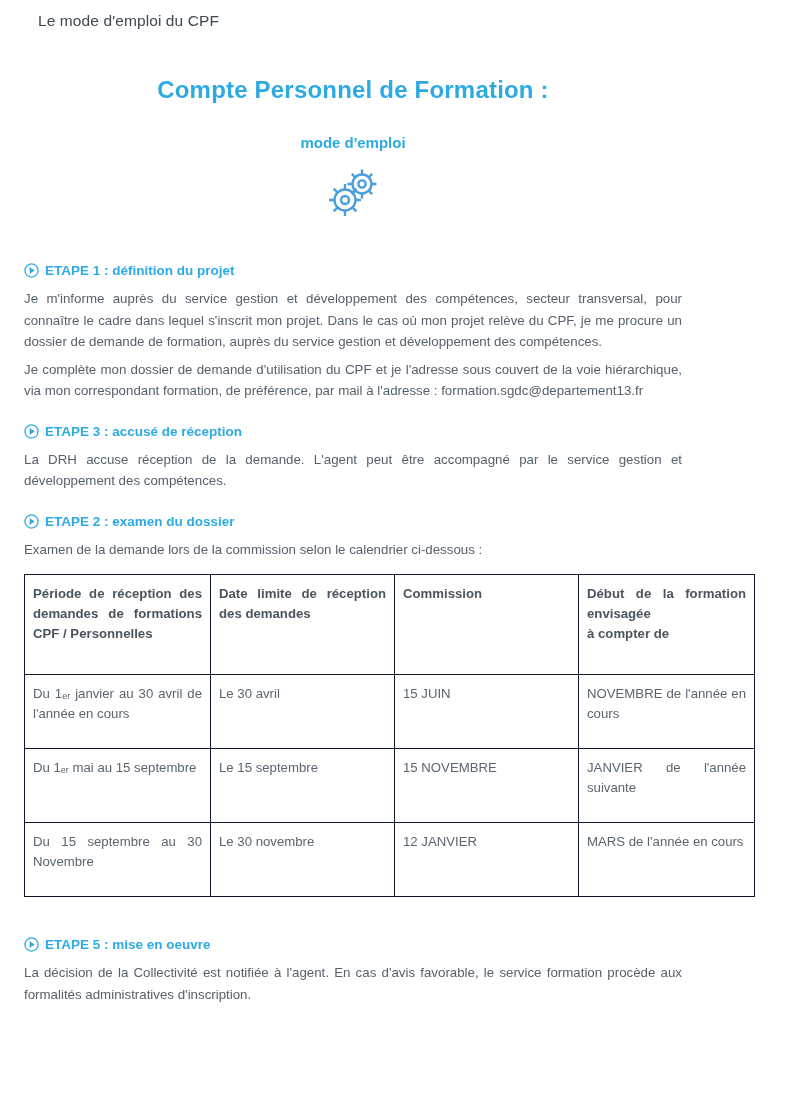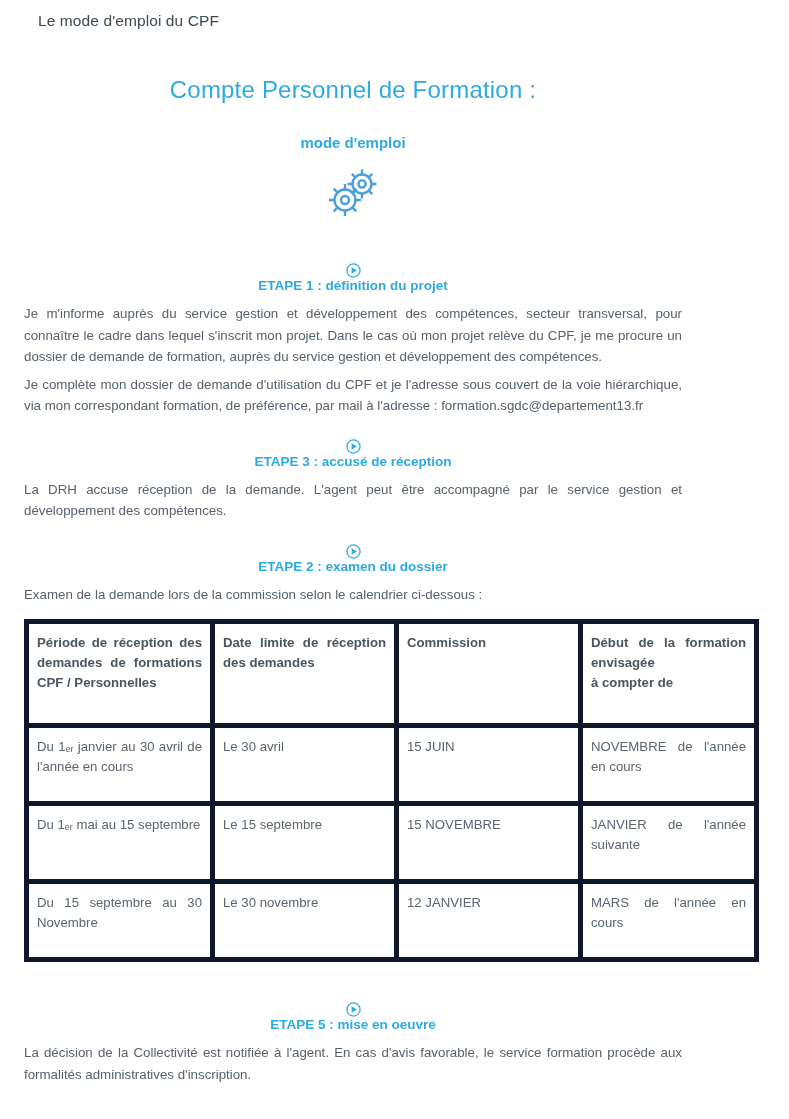--- a/index.html
+++ b/index.html
@@ -27,43 +27,43 @@
     padding: 12px 0 0 14px;
     letter-spacing: 0.1px;
   }
   .title-block {
     text-align: center;
     margin-top: 46px;
   }
   .main-title {
     color: #2eaae2;
     font-size: 24px;
-    font-weight: normal;
+    font-weight: bold;
     letter-spacing: 0.2px;
   }
   .sub-title {
     color: #2eaae2;
     font-size: 15px;
     font-weight: bold;
     margin-top: 30px;
   }
   .gears {
     margin-top: 14px;
     display: flex;
     justify-content: center;
   }
   .content {
     margin-top: 40px;
   }
   .step-heading {
     display: flex;
     align-items: center;
+    gap: 6px;
     margin-top: 22px;
     margin-bottom: 10px;
-    flex-direction: column;
   }
   .step-heading .bullet-icon {
     flex: 0 0 auto;
     line-height: 0;
   }
   .step-label {
     color: #2eaae2;
     font-size: 13.5px;
     font-weight: bold;
   }
@@ -75,21 +75,21 @@
     max-width: 740px;
   }
   table.cal {
     border-collapse: collapse;
     width: 730px;
     margin-top: 14px;
     margin-bottom: 6px;
     table-layout: fixed;
   }
   table.cal th, table.cal td {
-    border: 5px solid #0f172a;
+    border: 1px solid #0f172a;
     vertical-align: top;
     padding: 9px 8px 12px 8px;
     font-size: 13.2px;
     line-height: 1.5;
     color: #5a6570;
     text-align: justify;
     text-align-last: left;
     font-weight: normal;
   }
   table.cal th {

